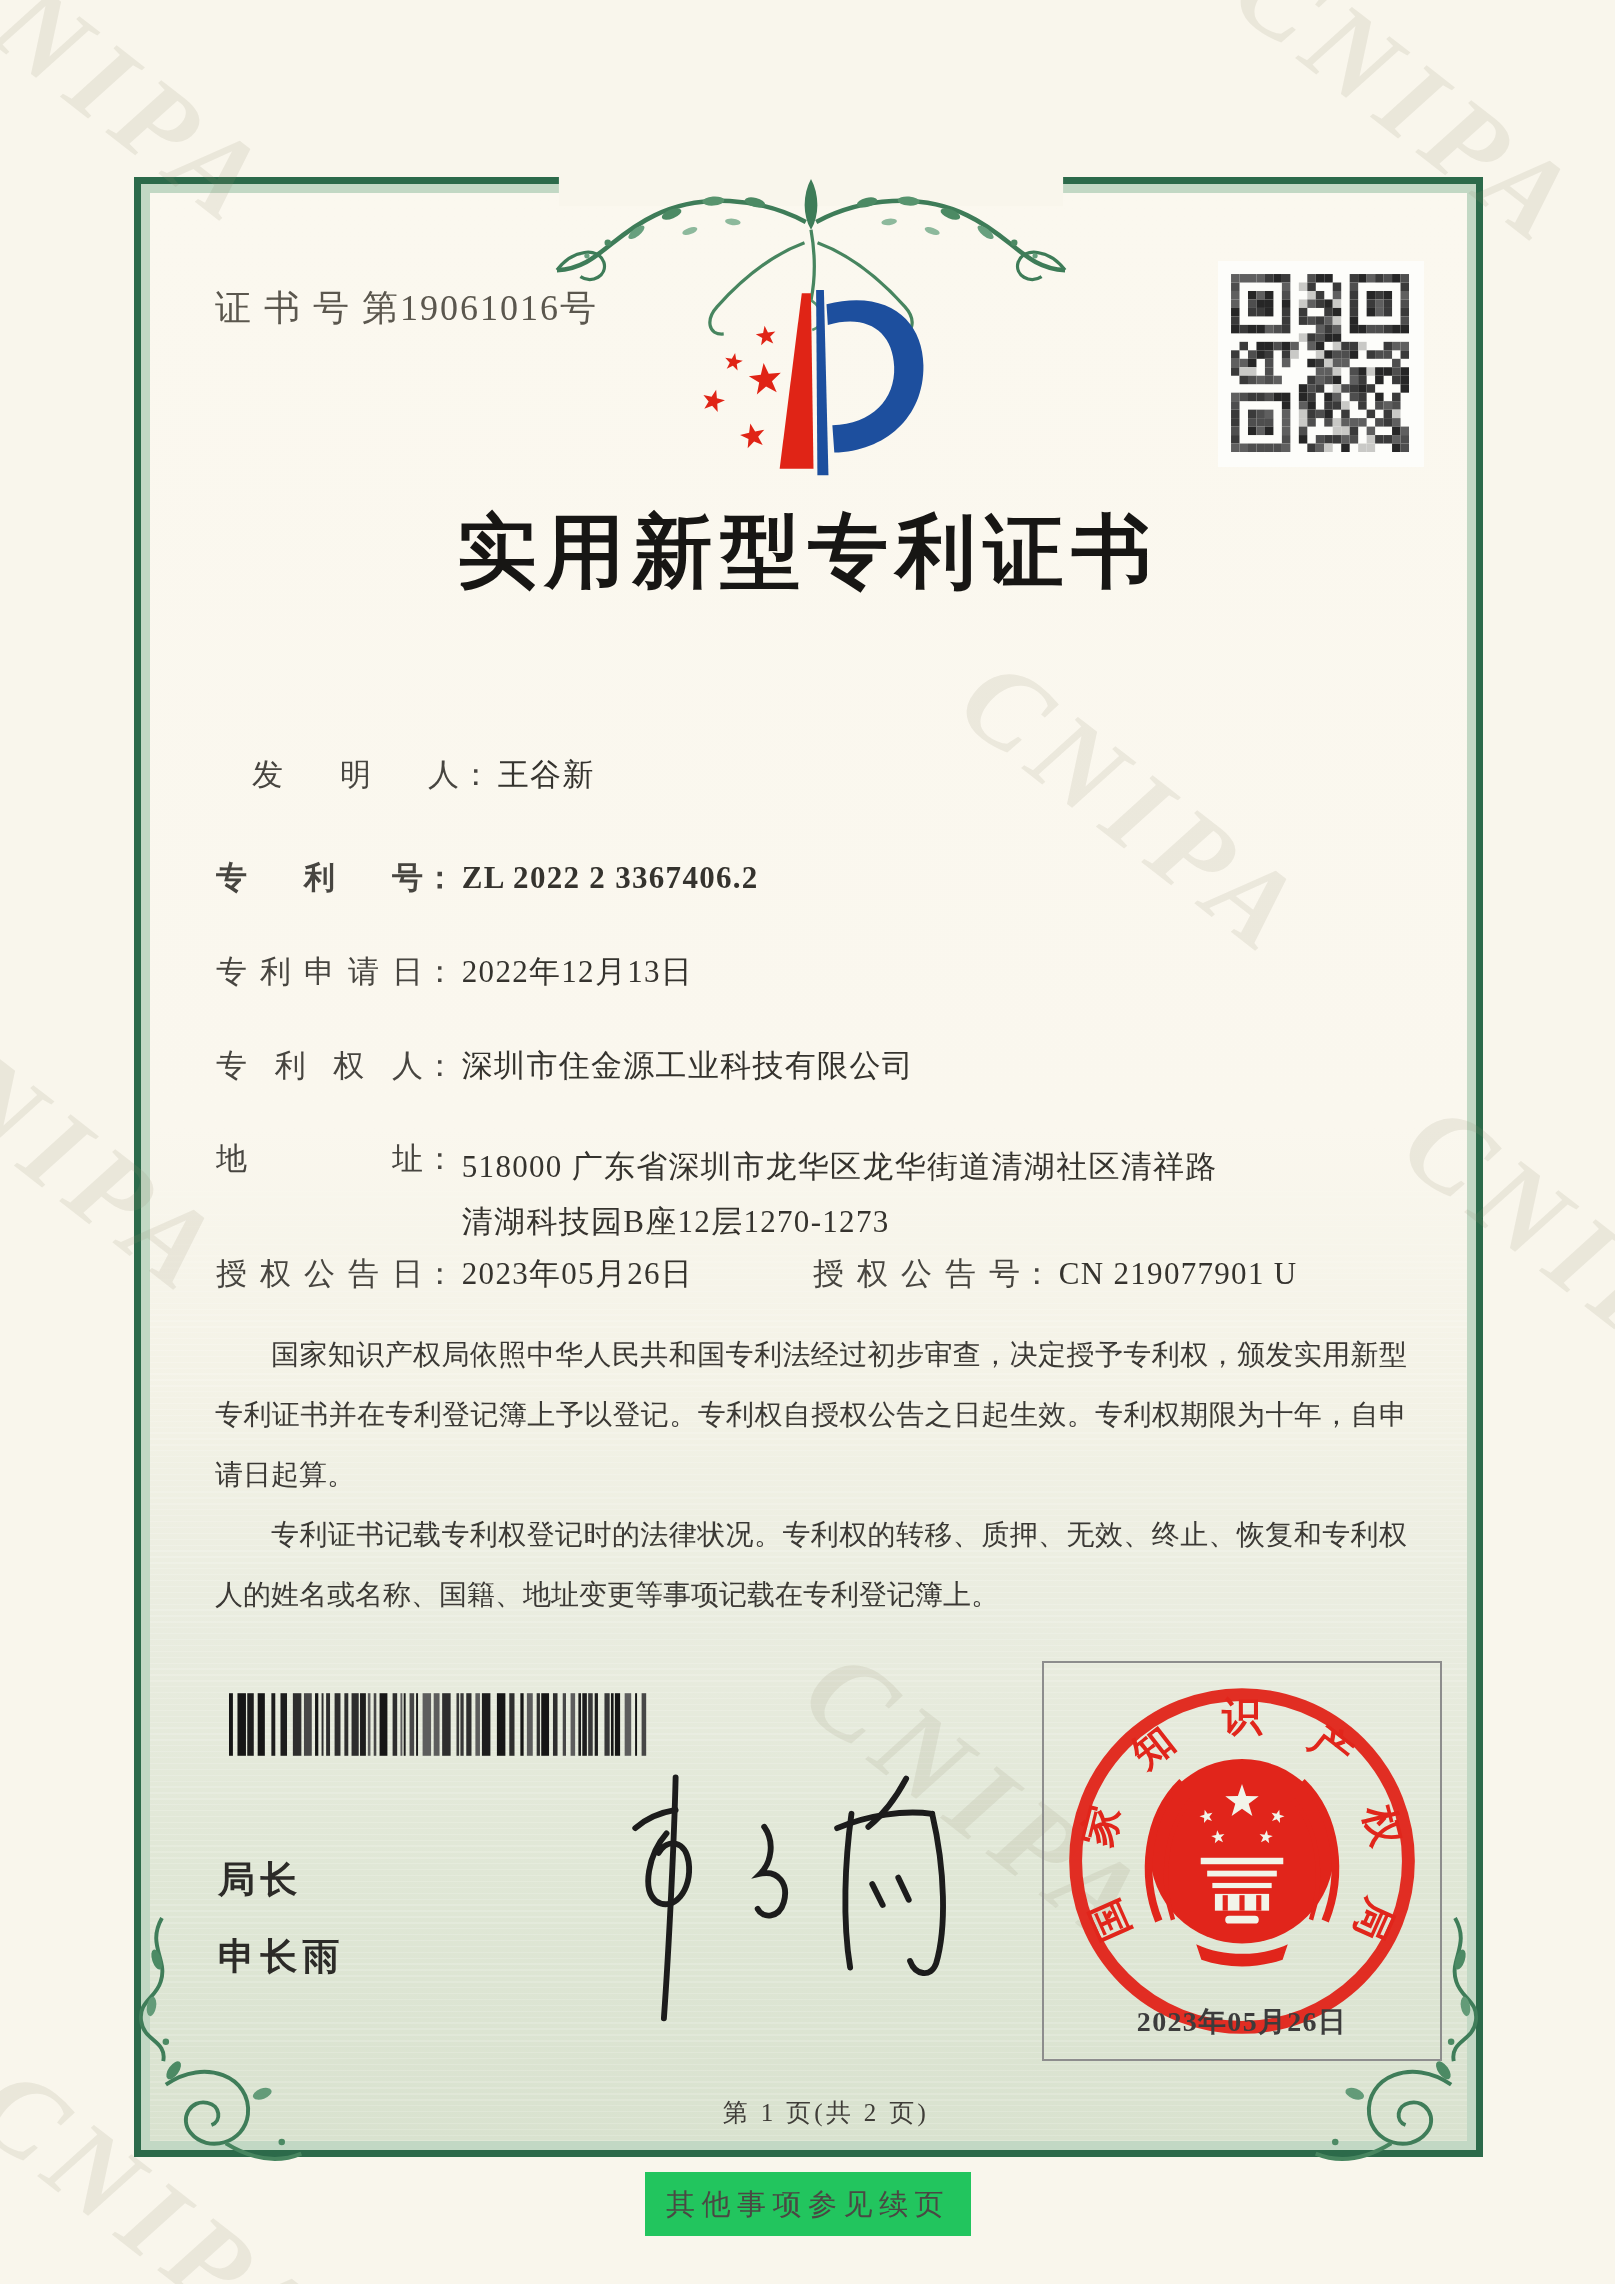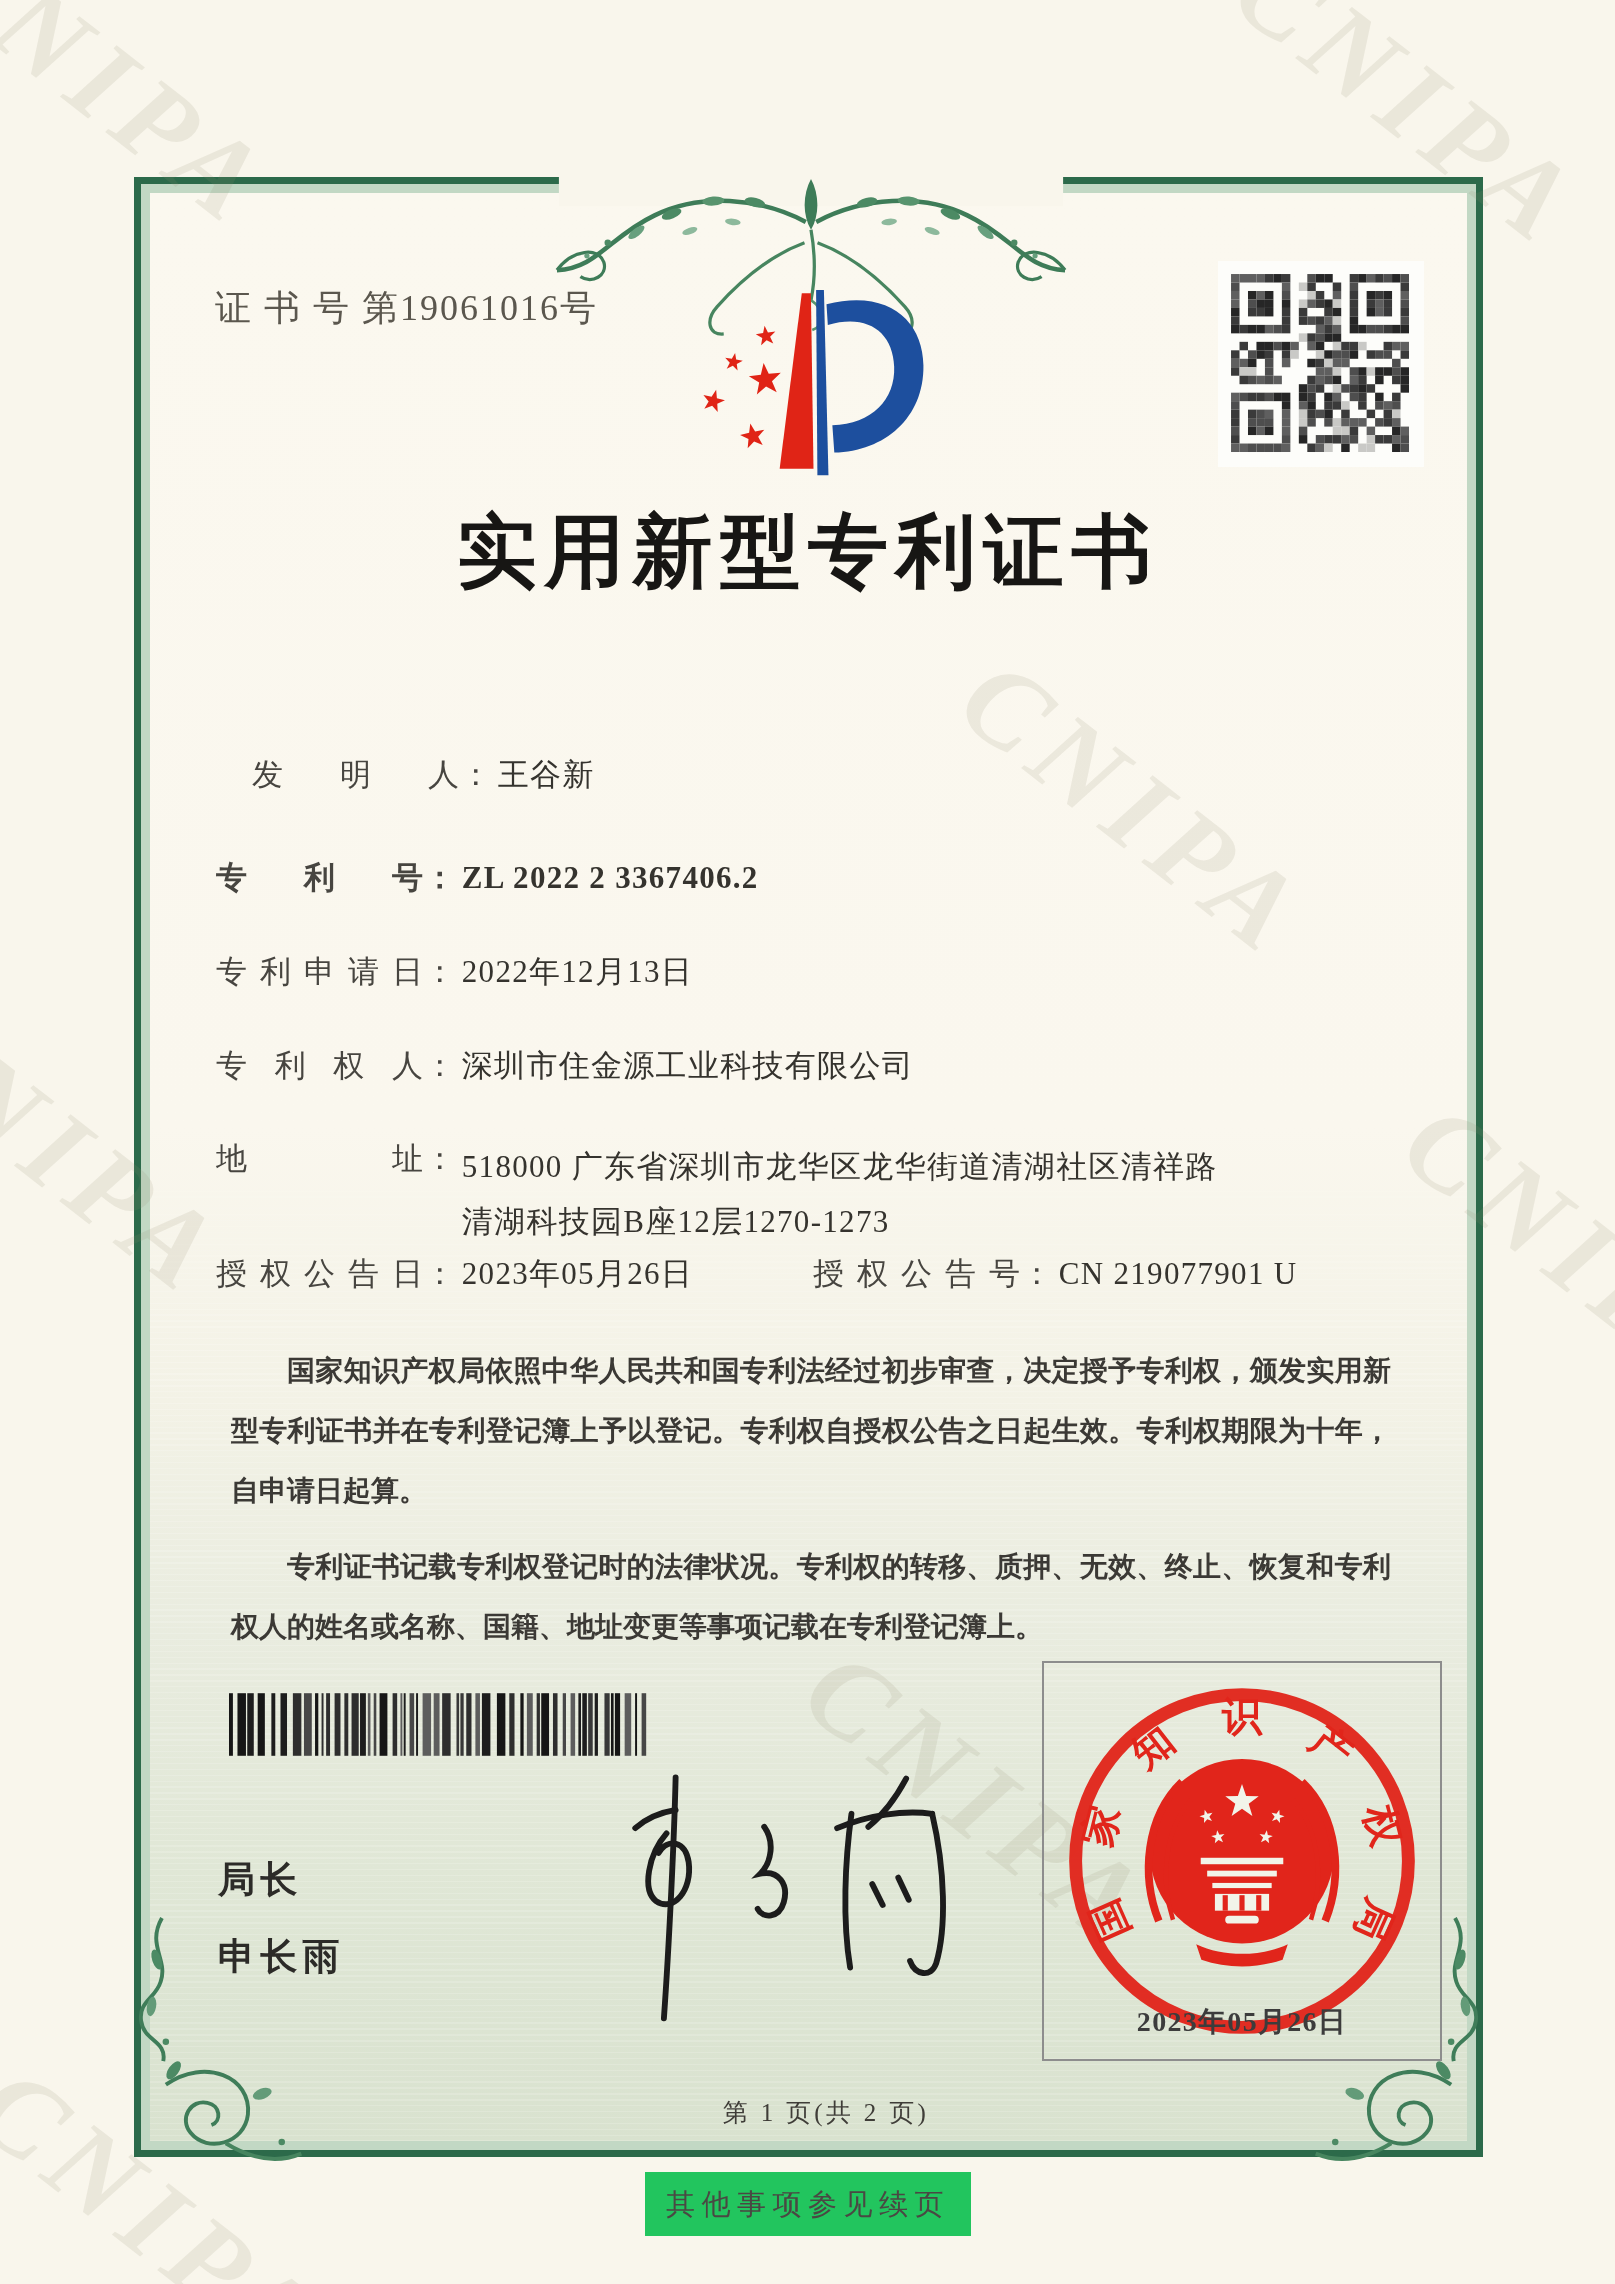--- a/index.html
+++ b/index.html
@@ -59,21 +59,21 @@
   #row-filing{left:216px;top:952px;}
   #row-patentee{left:216px;top:1046px;}
   #row-address{left:216px;top:1139px;}
   #row-address .val{width:952px;line-height:1.78;white-space:normal;}
   #row-grant{left:216px;top:1254px;}
   #row-grantno{left:813px;top:1254px;}
 
   
   #legal{position:absolute;left:215px;top:1325px;width:1192px;z-index:4;
     font-size:28px;line-height:2.14;color:#3b3935;text-align:justify;}
-  #legal p{margin:16px;text-indent:2em;font-weight:bold;}
+  #legal p{margin:0;text-indent:2em;}
 
   
   #barcode-wrap{position:absolute;left:229px;top:1693px;width:425px;height:63px;z-index:4;}
   #director-title{position:absolute;left:218px;top:1855px;z-index:4;
     font-family:Liberation Serif, serif;
     font-size:37px;font-weight:700;letter-spacing:5.2px;color:#2c2b28;text-align:center;}
   #director-name{position:absolute;left:218px;top:1932px;z-index:4;
     font-family:"Liberation Sans","DejaVu Sans",sans-serif;
     font-size:37px;font-weight:700;letter-spacing:5.2px;color:#2c2b28;}
   #signature{position:absolute;left:557px;top:1750px;width:430px;height:280px;z-index:4;}

